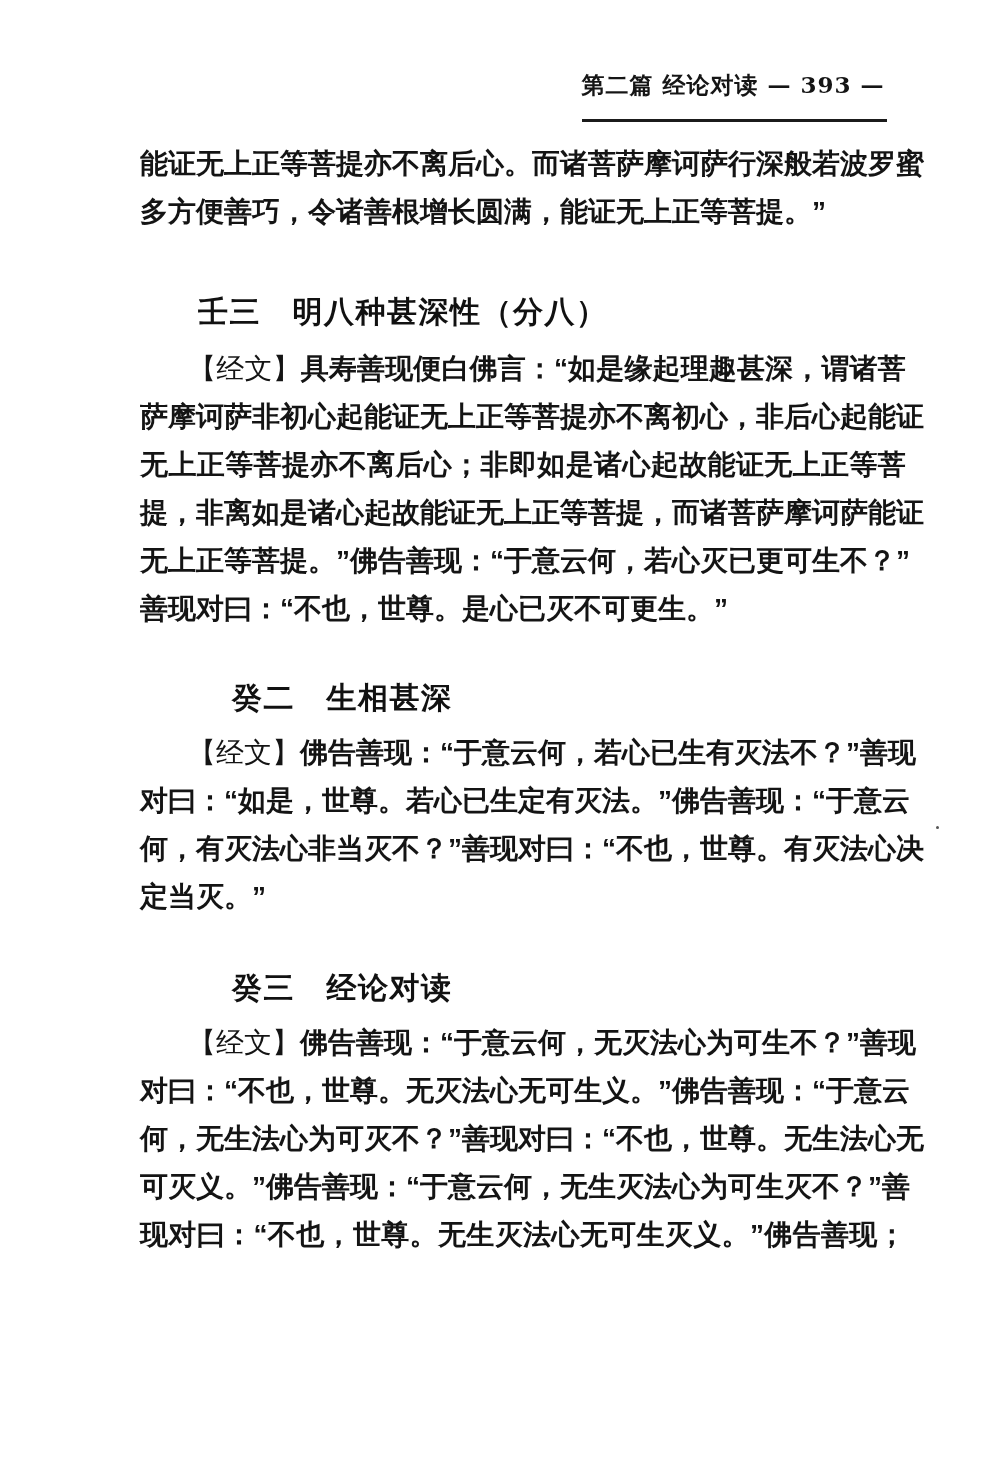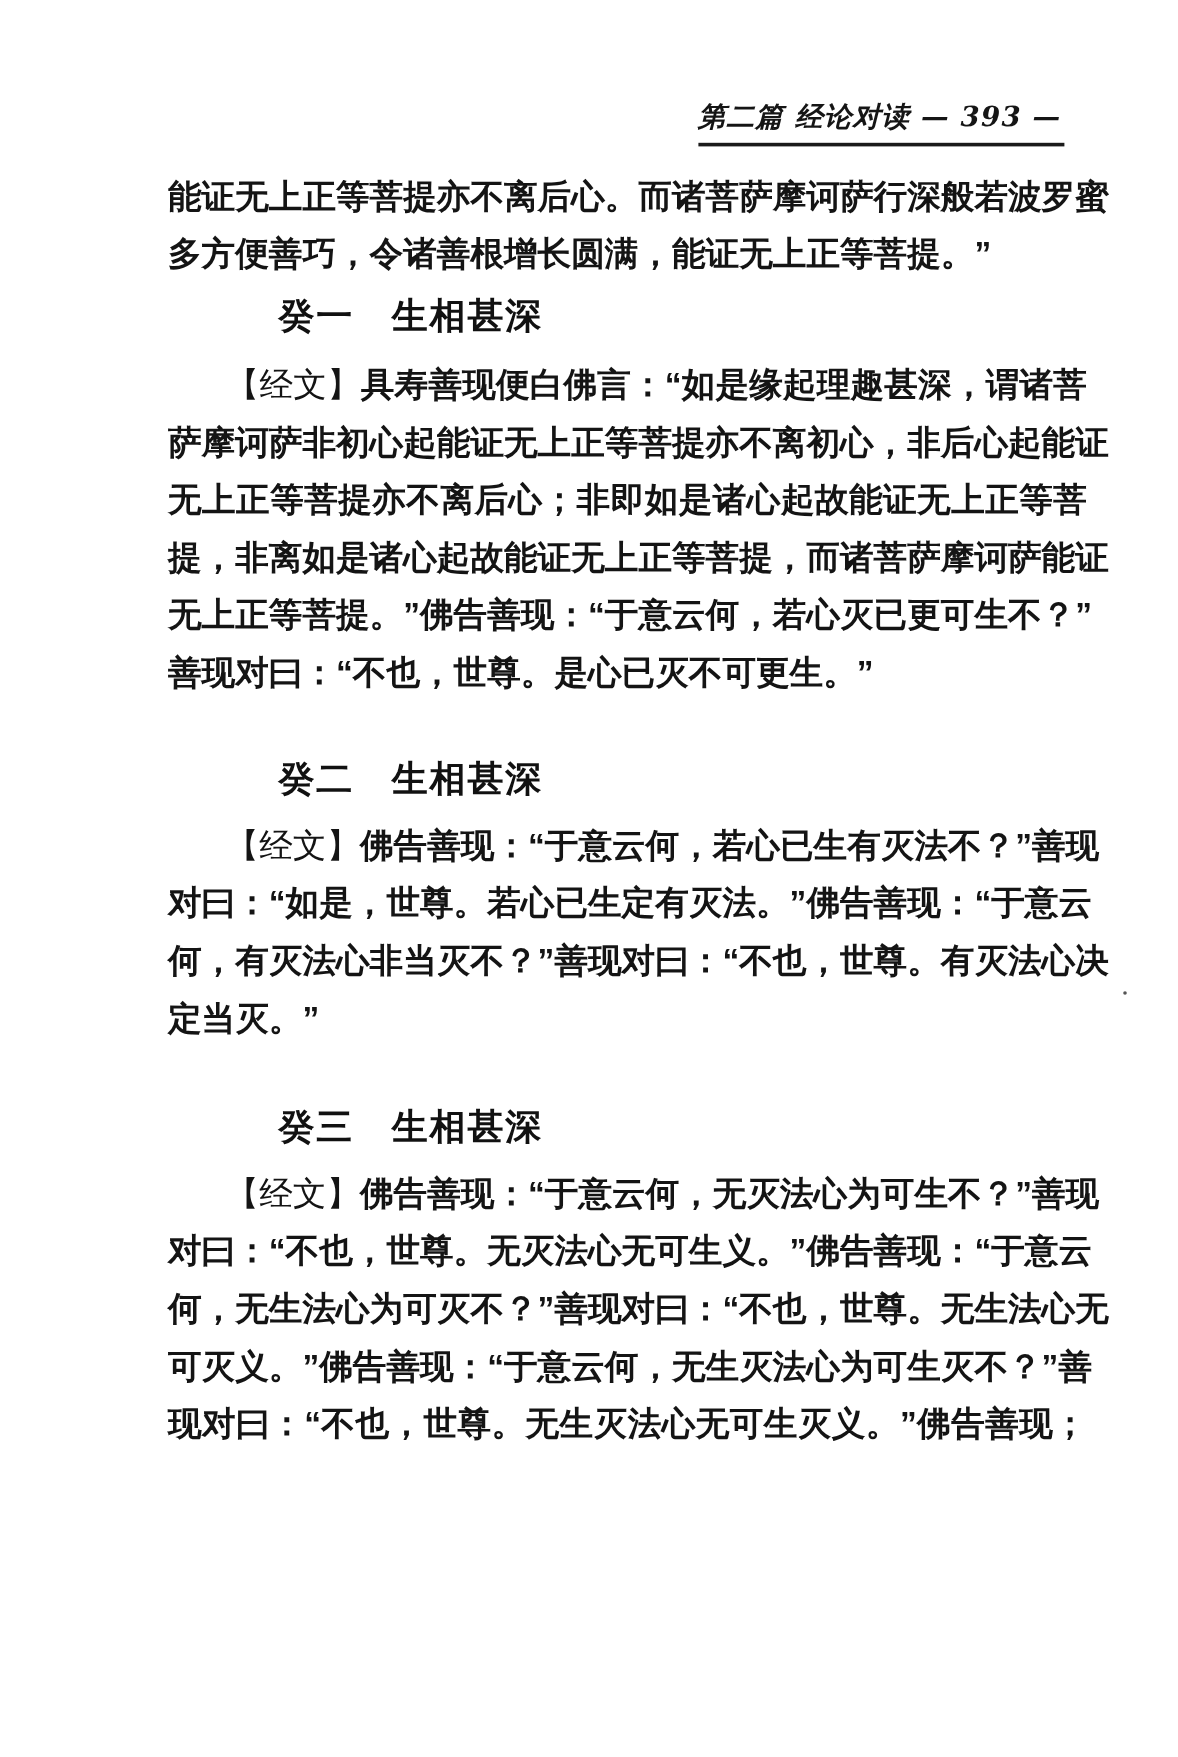--- a/index.html
+++ b/index.html
@@ -6,24 +6,24 @@
   .page{
     position:relative;
     width:982px;height:1464px;
     background:#ffffff;
     color:#151515;
     font-family:"Liberation Sans",sans-serif;
     overflow:hidden;
   }
   
   .running-header{
-    position:absolute;top:82px;left:578px;width:310px;
+    position:absolute;top:70px;left:578px;width:310px;
     text-align:center;white-space:nowrap;
     font-family:"DejaVu Serif",serif;
-    font-weight:700;font-size:23px;letter-spacing:1px;font-style:italic;
+    font-weight:700;font-size:23px;letter-spacing:1px;
   }
   .header-rule{
     position:absolute;top:119px;left:582px;width:305px;height:3px;
     background:#1b1b1b;
   }
   
   .content{position:absolute;left:140px;top:0;width:766px;}
   .para{}
   .line{
     display:flex;align-items:center;height:48px;
@@ -108,21 +108,21 @@
           <span class="ch">无</span>
           <span class="ch">上</span>
           <span class="ch">正</span>
           <span class="ch">等</span>
           <span class="ch">菩</span>
           <span class="ch">提</span>
           <span class="ch">。</span>
           <span class="ch">”</span>
         </div>
       </div>
-      <div class="heading l2" style="margin-top: 6px;">癸一　生相甚深</div>
+      <div class="heading l1" style="margin-top: 54px;">壬三　明八种甚深性（分八）</div>
       <div class="para" style="margin-top: 11px;">
         <div class="line full">
           <span class="indent-spacer"></span>
           <span class="ch jw">【</span>
           <span class="ch jw">经</span>
           <span class="ch jw">文</span>
           <span class="ch jw">】</span>
           <span class="ch">具</span>
           <span class="ch">寿</span>
           <span class="ch">善</span>
@@ -386,21 +386,21 @@
           <span class="ch">决</span>
         </div>
         <div class="line short">
           <span class="ch">定</span>
           <span class="ch">当</span>
           <span class="ch">灭</span>
           <span class="ch">。</span>
           <span class="ch">”</span>
         </div>
       </div>
-      <div class="heading l2" style="margin-top: 45px;">癸三　生相甚深</div>
+      <div class="heading l2" style="margin-top: 45px;">癸三　经论对读</div>
       <div class="para" style="margin-top: 9px;">
         <div class="line full">
           <span class="indent-spacer"></span>
           <span class="ch jw">【</span>
           <span class="ch jw">经</span>
           <span class="ch jw">文</span>
           <span class="ch jw">】</span>
           <span class="ch">佛</span>
           <span class="ch">告</span>
           <span class="ch">善</span>

